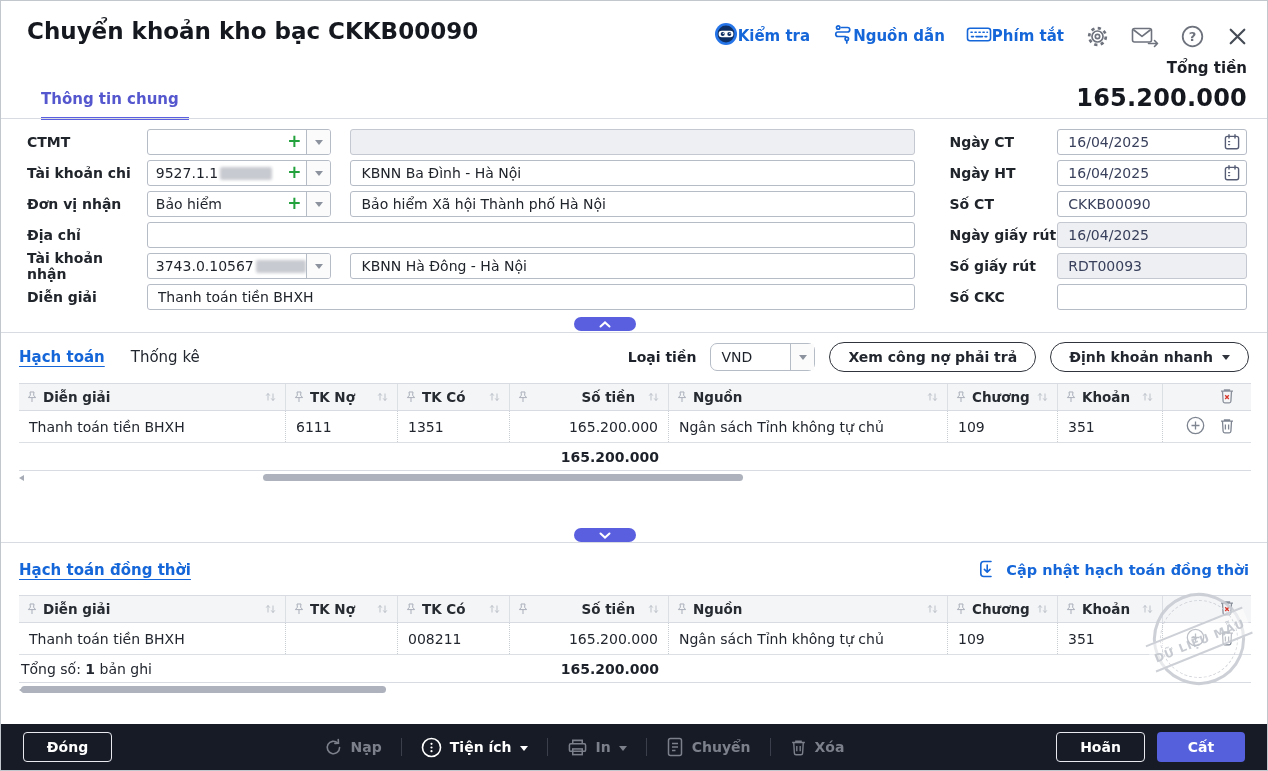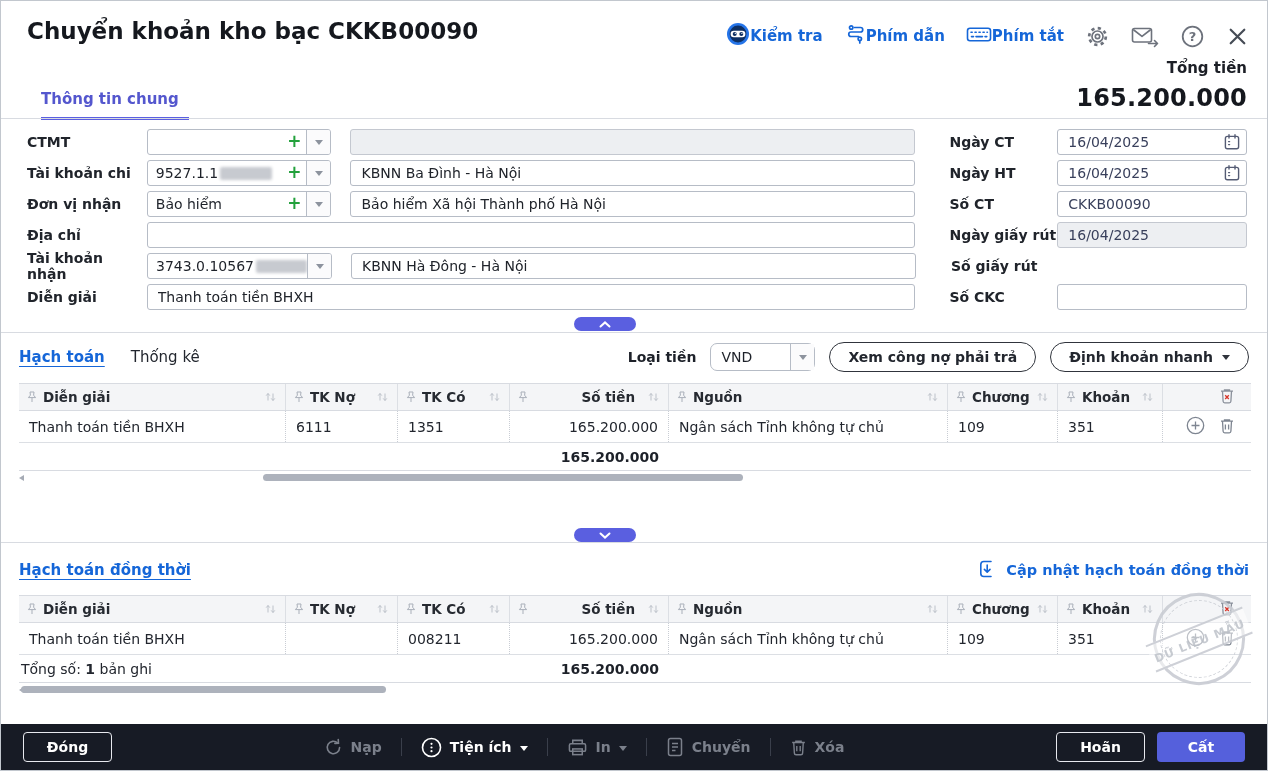--- a/index.html
+++ b/index.html
@@ -137,21 +137,21 @@
     </div>
     <div class="tool-link">
       <span>
         <svg width="22" height="22" viewBox="0 0 22 22" fill="none" stroke="#1566d8" stroke-width="1.7" stroke-linecap="round">
             <path d="M10.5 4.5h6a2.25 2.25 0 0 1 0 4.5H7a2.25 2.25 0 0 0 0 4.5h7.5"></path>
             <circle cx="7.2" cy="4.5" r="1.7"></circle>
             <circle cx="15.8" cy="15.8" r="1.7"></circle>
             <path d="M15.8 17.6v2.4"></path>
           </svg>
       </span>
-      <span>Phím dẫn</span>
+      <span>Nguồn dẫn</span>
     </div>
     <div class="tool-link">
       <span>
         <svg width="26" height="21" viewBox="0 0 26 21" fill="none" stroke="#1566d8" stroke-width="1.6" stroke-linecap="round">
             <rect x="1.5" y="4.2" width="23" height="12.6" rx="2.5"></rect>
             <path d="M5 8.2h1.2M9 8.2h1.2M13 8.2h1.2M17 8.2h1.2M21 8.2h.4M5.5 12.6h2M10 12.6h6.5M19 12.6h1.8"></path>
           </svg>
       </span>
       <span>Phím tắt</span>
     </div>
@@ -262,20 +262,21 @@
         <span class="ctext">
             <span>3743.0.10567</span>
             <span class="redact"></span>
           </span>
         <span class="ccaret">
             <span class="caret"></span>
           </span>
       </div>
       <input class="tfield detail" value="KBNN Hà Đông - Hà Nội" style="">
       <span class="rlabel">Số giấy rút</span>
+      <span class="rwrap"><input class="tfield dis" disabled="" value="RDT00093" style=""></span>
     </div>
 
     <div class="frow">
       <span class="flabel">Diễn giải</span>
       <input class="tfield wide" value="Thanh toán tiền BHXH" style="">
       <span class="rlabel">Số CKC</span>
       <span class="rwrap"><input class="tfield" value="" style=""></span>
     </div>
   </div>
 

